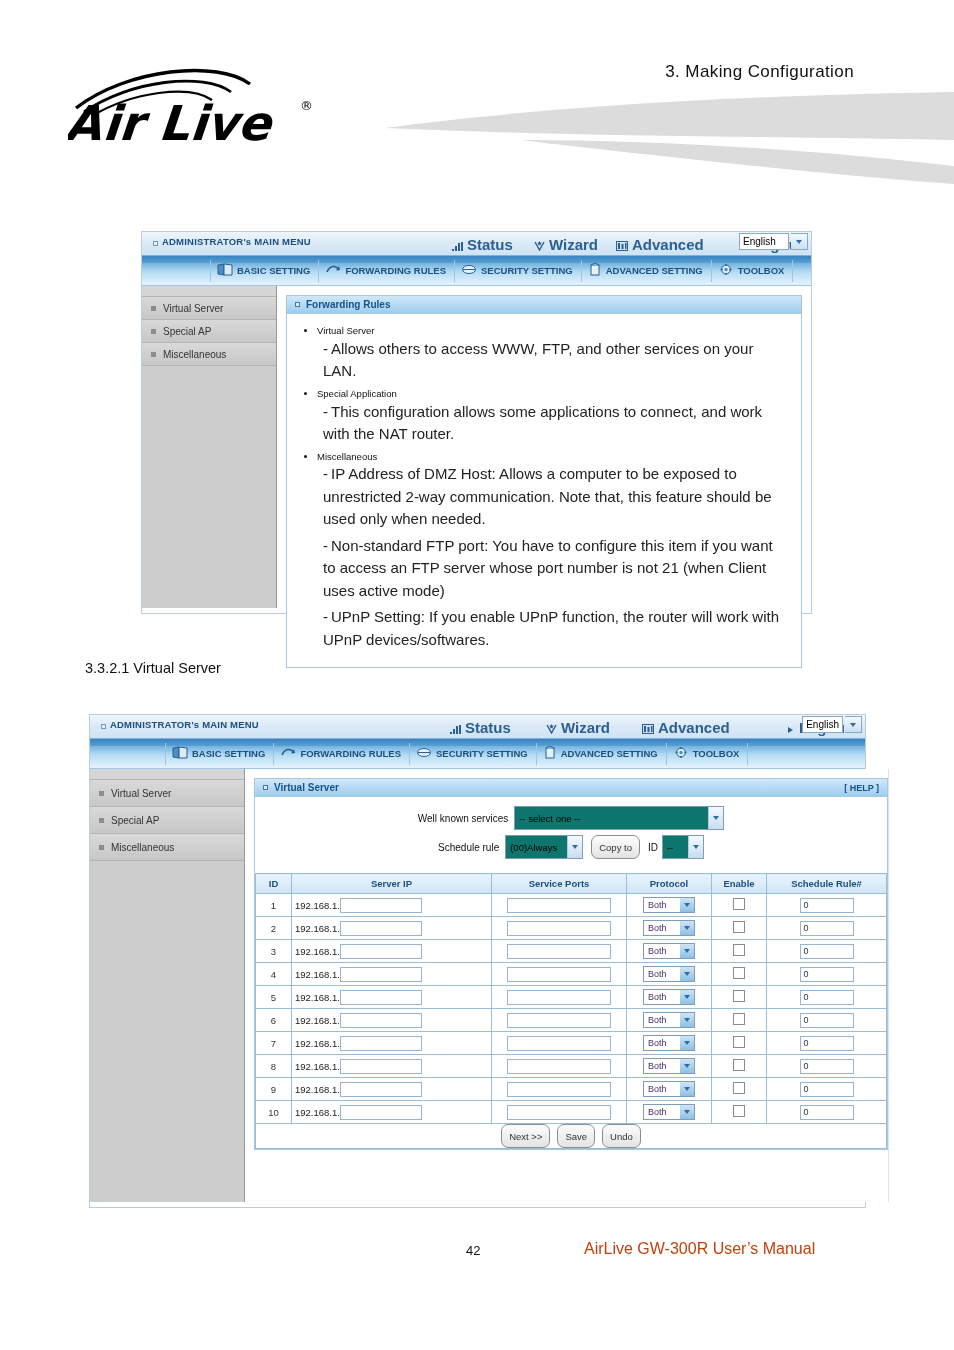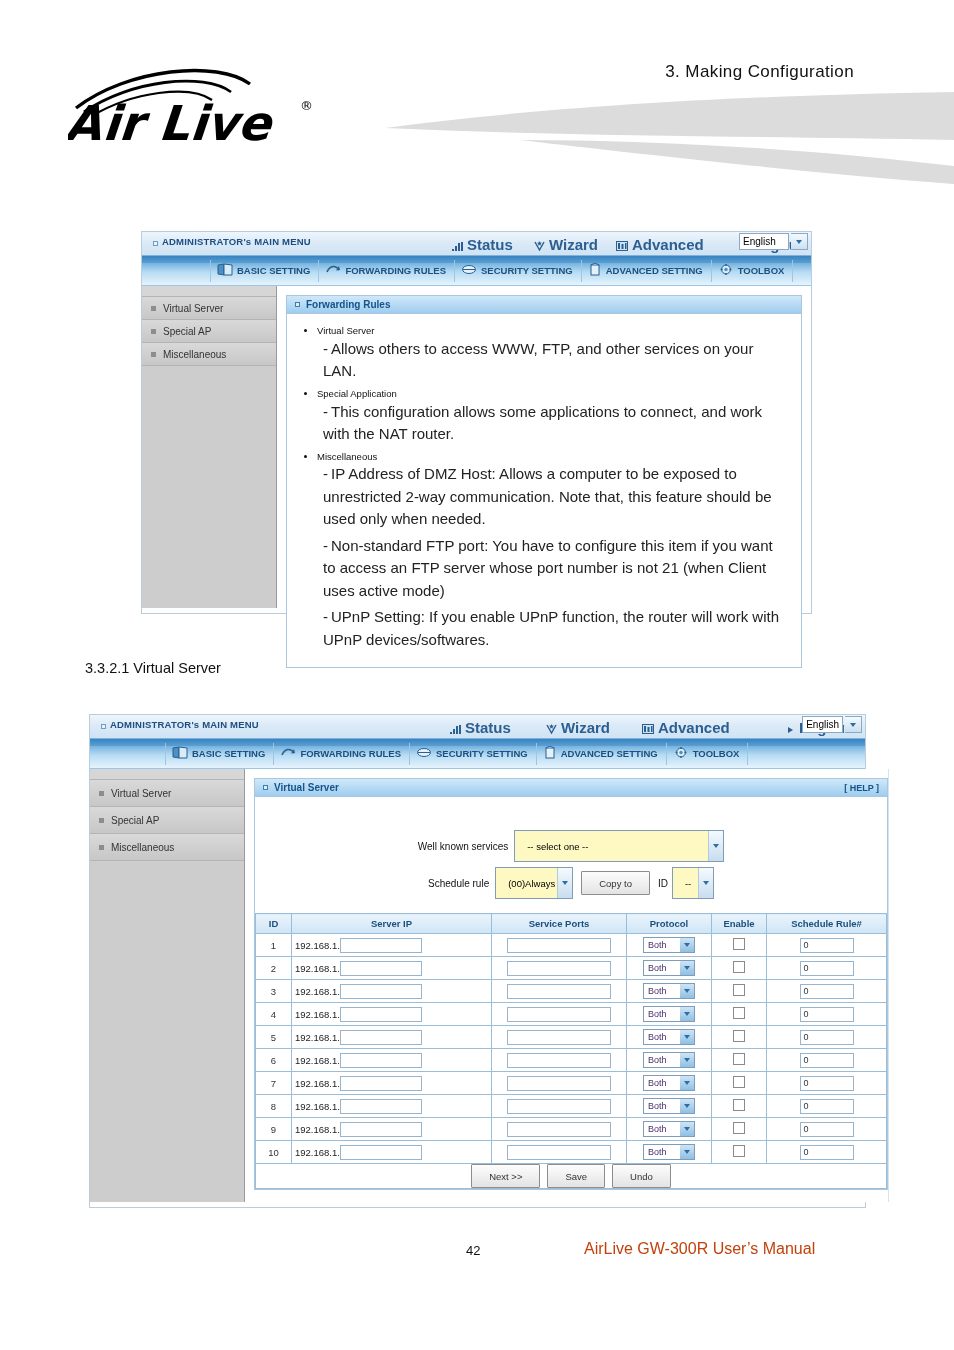--- a/index.html
+++ b/index.html
@@ -106,36 +106,36 @@
   .panel-head .phelp{font-size:9px;color:#15538c;font-weight:bold;}
   .panel-body{padding:10px 14px 12px 14px;}
 
   
   .desc ul{margin:0;padding:0 0 0 16px;list-style:disc;}
   .desc li{font-size:9.5px;color:#111;margin:0 0 2px 0;line-height:1.45;}
   .sub{margin:0 0 4px 6px;font-size:15px;color:#222;line-height:1.5;}
   .sub .dash{margin-right:3px;}
 
   
-  .vs-form{padding:9px 0 9px 0;margin-top:24px;}
+  .vs-form{padding:9px 0 9px 0;}
   .vs-row{display:flex;align-items:center;justify-content:center;margin-bottom:5px;}
   .vs-label{font-size:10px;color:#111;margin-right:6px;text-align:right;}
   .ui-select{
-    height:32px;border:1px solid #7f9db9;background:#fef9c3;font-size:9.5px;
-    display:flex;align-items:center;color:#000;padding-left:12px;position:relative;
+    height:24px;border:1px solid #7f9db9;background:#0f766e;font-size:9.5px;
+    display:flex;align-items:center;color:#000;padding-left:4px;position:relative;
   }
   .ui-select .arrow{
     position:absolute;right:0;top:0;width:15px;height:100%;
     background:linear-gradient(to bottom,#f5fafe,#c8ddef);
     border-left:1px solid #b3c9dc;display:flex;align-items:center;justify-content:center;
   }
   .ui-btn{
-    height:24px;border:1px solid #8d8d8d;border-radius:1px;
+    height:24px;border:1px solid #8d8d8d;border-radius:7px;
     background:linear-gradient(to bottom,#fdfdfd,#e3e3e3);
-    font-size:9.5px;color:#333;padding:0 17px;
+    font-size:9.5px;color:#333;padding:0 7px;
     display:inline-flex;align-items:center;justify-content:center;
   }
 
   
   table.vs{border-collapse:collapse;width:100%;table-layout:fixed;}
   table.vs th{
     background:linear-gradient(to bottom,#eaf4fc,#cfe5f6);
     border:1px solid #9bbdd8;font-size:9.5px;font-weight:bold;color:#1b4f7e;
     height:20px;padding:0;
   }

